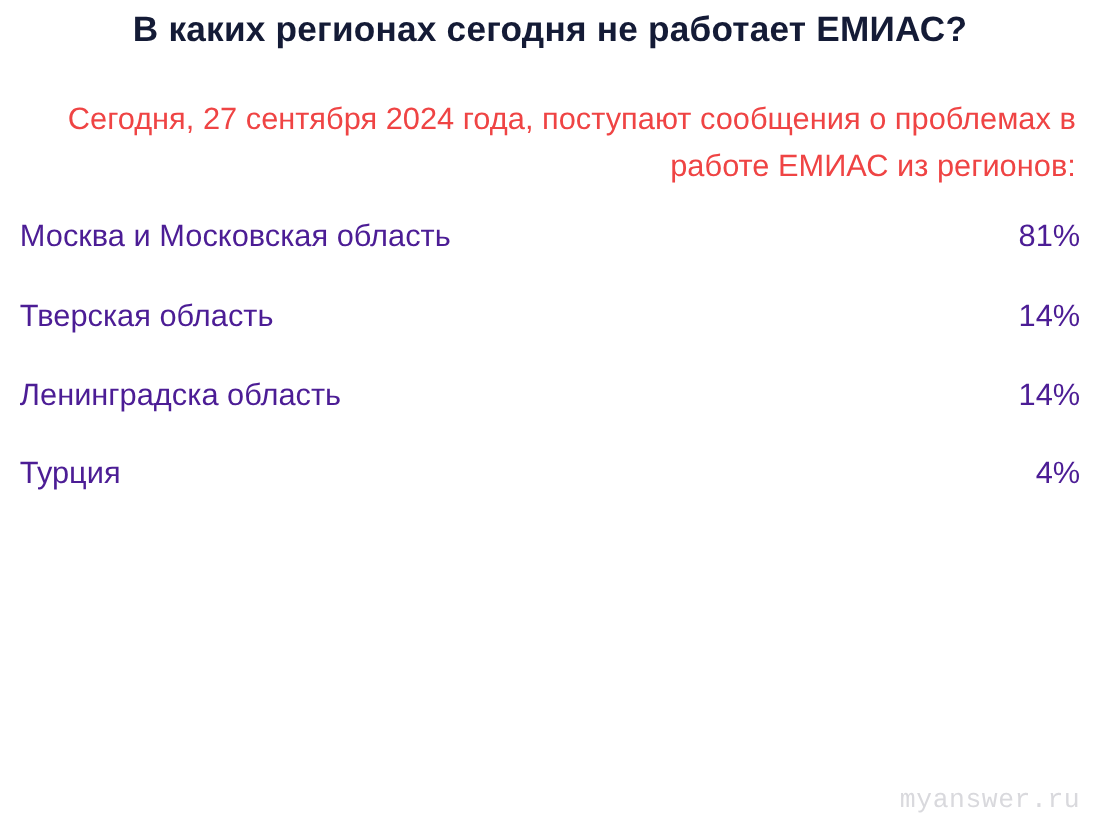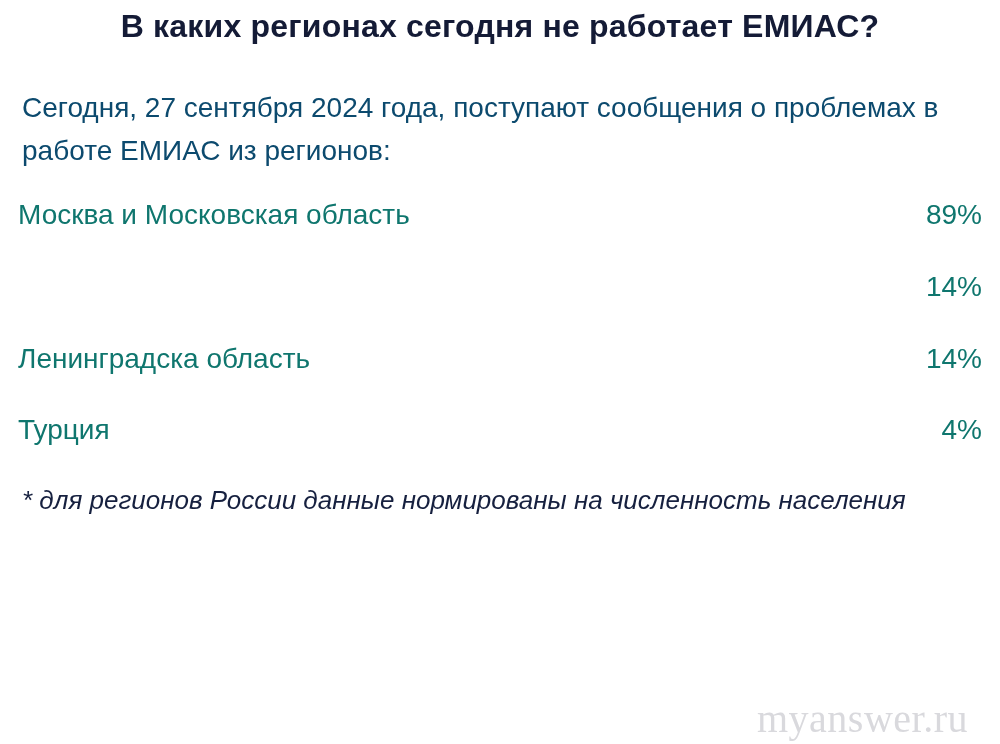--- a/index.html
+++ b/index.html
@@ -27,32 +27,32 @@
     font-weight: 700;
     line-height: 1.30;
     text-align: center;
     color: #141b36;
     margin: 6px 40px 0 40px;
     letter-spacing: 0.2px;
   }
   .intro {
     font-size: 28px;
     line-height: 1.55;
-    color: #0c4a6e;
+    color: #ef4444;
     margin: 38px 4px 0 4px;
-    text-align: left;
+    text-align: right;
   }
   .rows {
     margin: 26px 0 0 0;
   }
   .row {
     display: flex;
     align-items: flex-end;
     font-size: 28px;
-    color: #0f766e;
+    color: #4c1d95;
     line-height: 1.2;
     margin-bottom: 38px;
     white-space: nowrap;
   }
   .row:last-child {
     margin-bottom: 0;
   }
   .row .label {
     flex: 0 0 auto;
   }
@@ -72,63 +72,63 @@
 
   .footnote {
     font-size: 26px;
     font-style: italic;
     line-height: 1.5;
     color: #16203f;
     margin: 34px 4px 0 4px;
   }
   .watermark {
     position: absolute;
-    right: 32px;
+    right: 18px;
     bottom: 8px;
-    font-size: 40px;
+    font-size: 24px;
     color: #d9d9dd;
     letter-spacing: 0.5px;
-    font-family: Liberation Serif, serif;
+    font-family: Liberation Mono, monospace;
     user-select: none;
   }
 </style>
 </head>
 <body>
 
 <div class="page">
 
   <h1 class="title">В каких регионах сегодня не работает ЕМИАС?</h1>
 
   <p class="intro">Сегодня, 27 сентября 2024 года, поступают сообщения о проблемах в работе ЕМИАС из регионов:</p>
 
   <div class="rows">
 
     <div class="row r0">
       <span class="label">Москва и Московская область</span>
       <span class="spacer"></span>
-      <span class="value">89%</span>
+      <span class="value">81%</span>
     </div>
 
     <div class="row r1">
+      <span class="label">Тверская область</span>
       <span class="spacer"></span>
       <span class="value">14%</span>
     </div>
 
     <div class="row r2">
       <span class="label">Ленинградска область</span>
       <span class="spacer"></span>
       <span class="value">14%</span>
     </div>
 
 
     <div class="row r4">
       <span class="label">Турция</span>
       <span class="spacer"></span>
       <span class="value">4%</span>
     </div>
 
   </div>
 
-  <p class="footnote">* для регионов России данные нормированы на численность населения</p>
 
   <div class="watermark">myanswer.ru</div>
 
 </div>
 
 </body></html>

